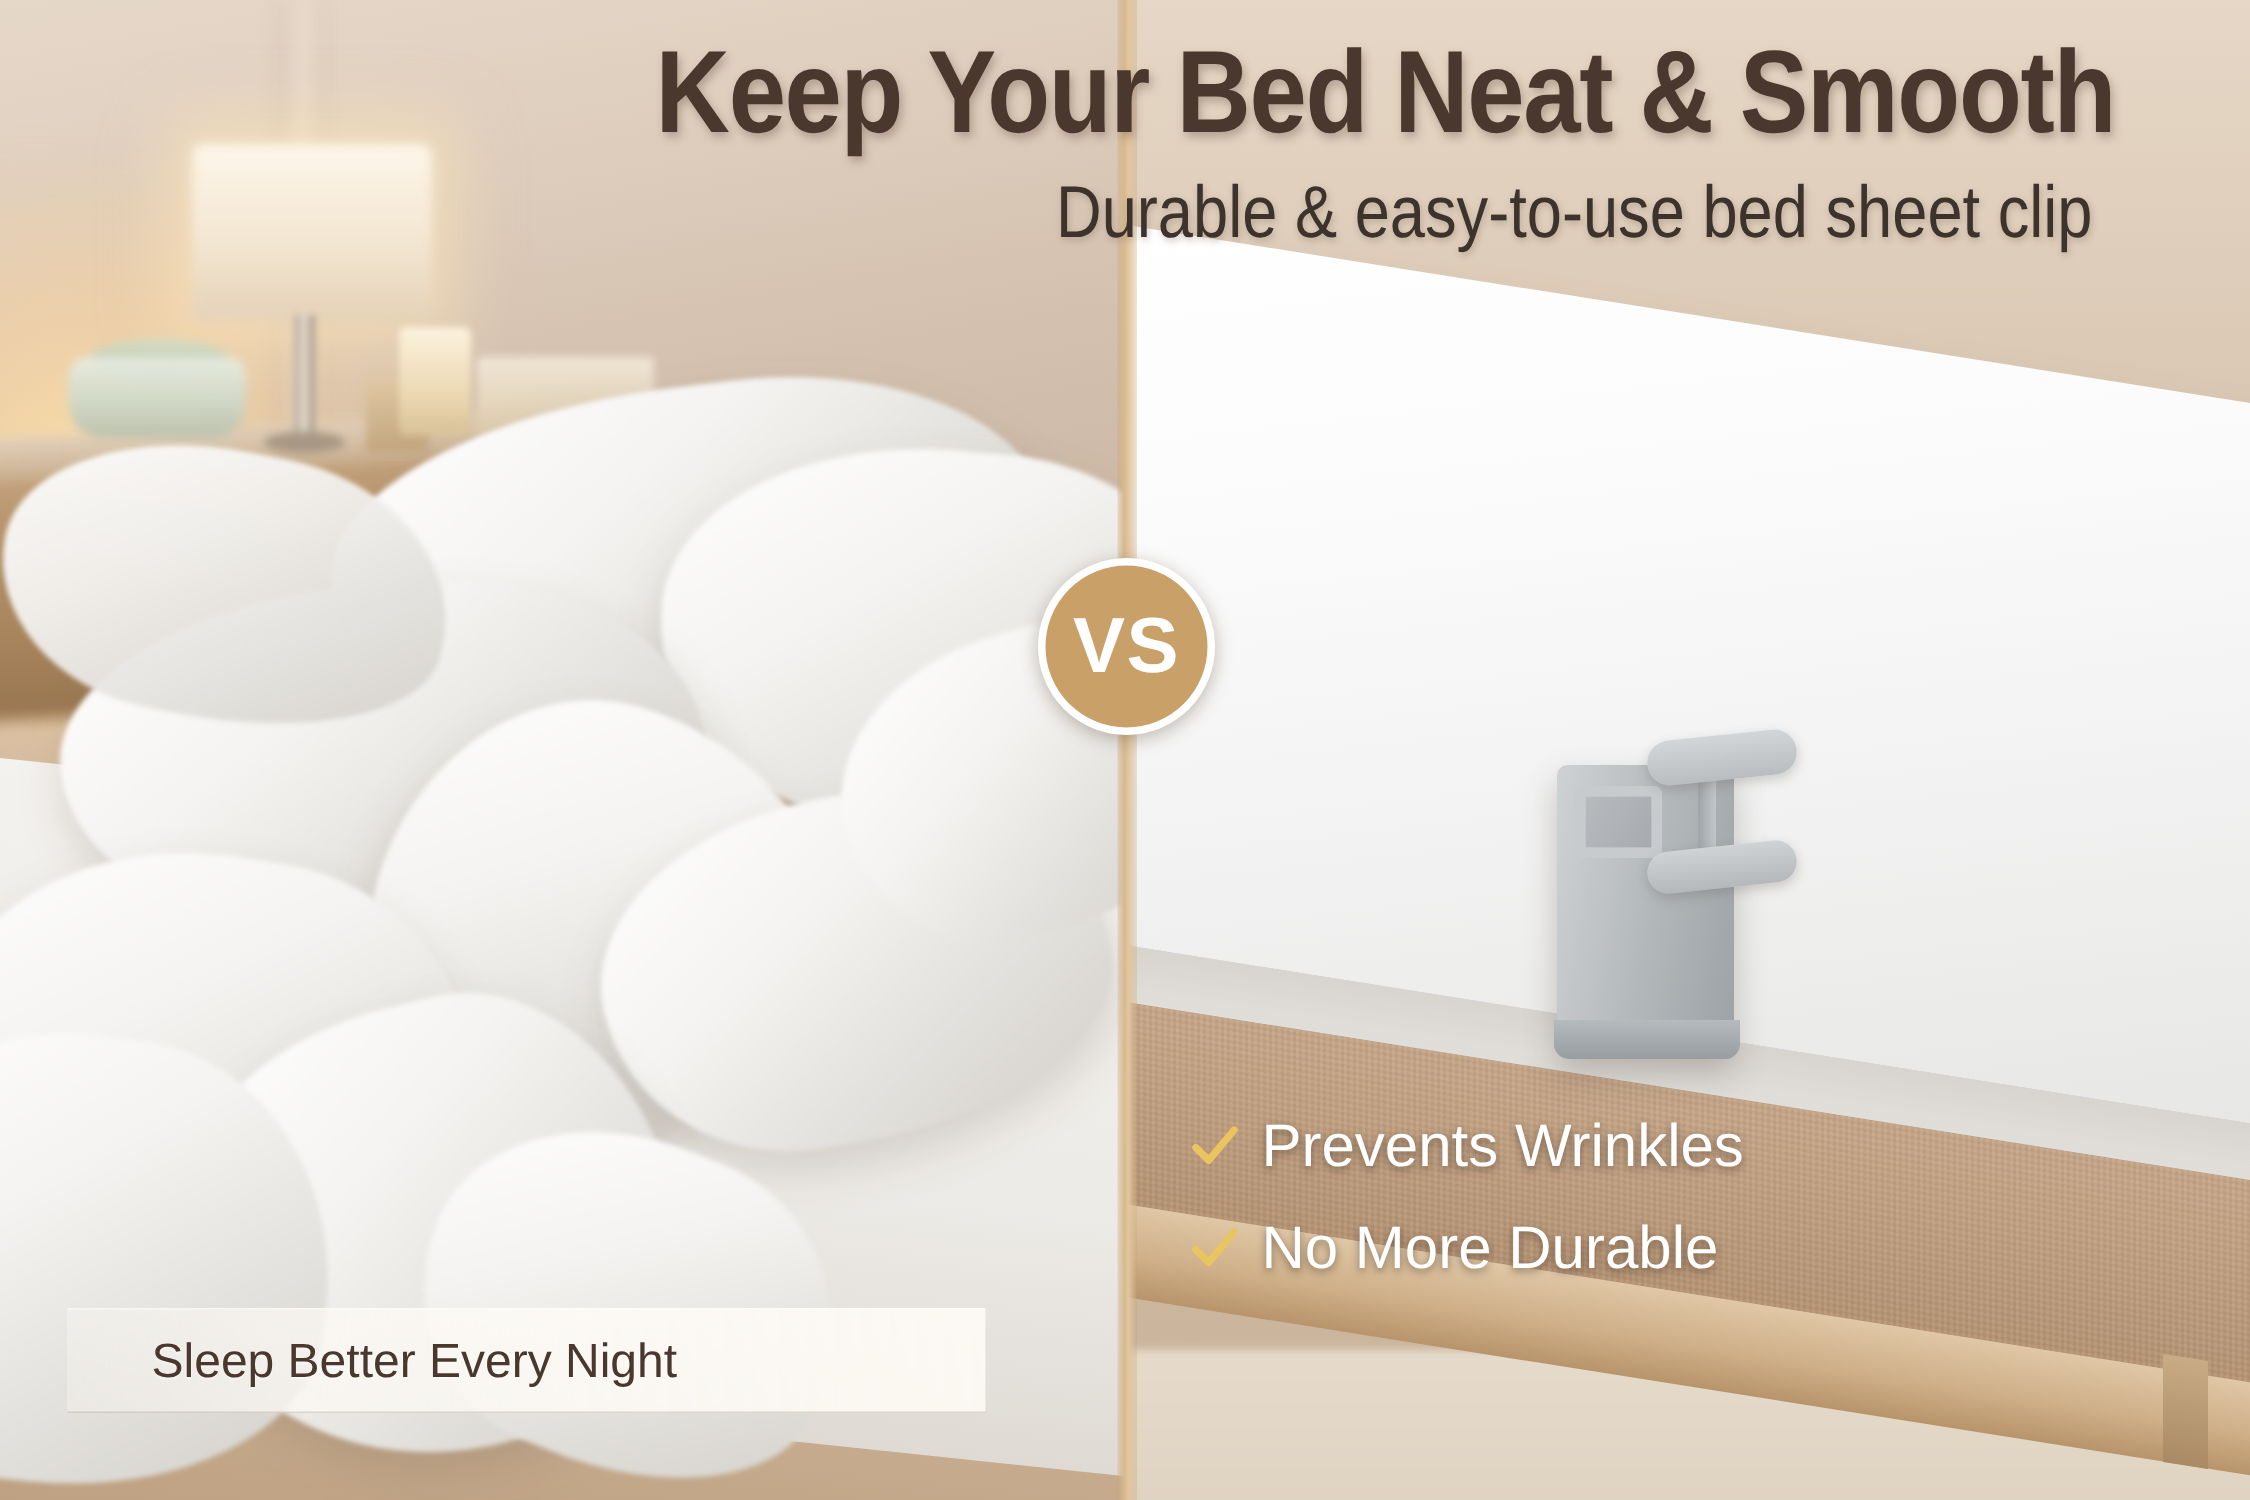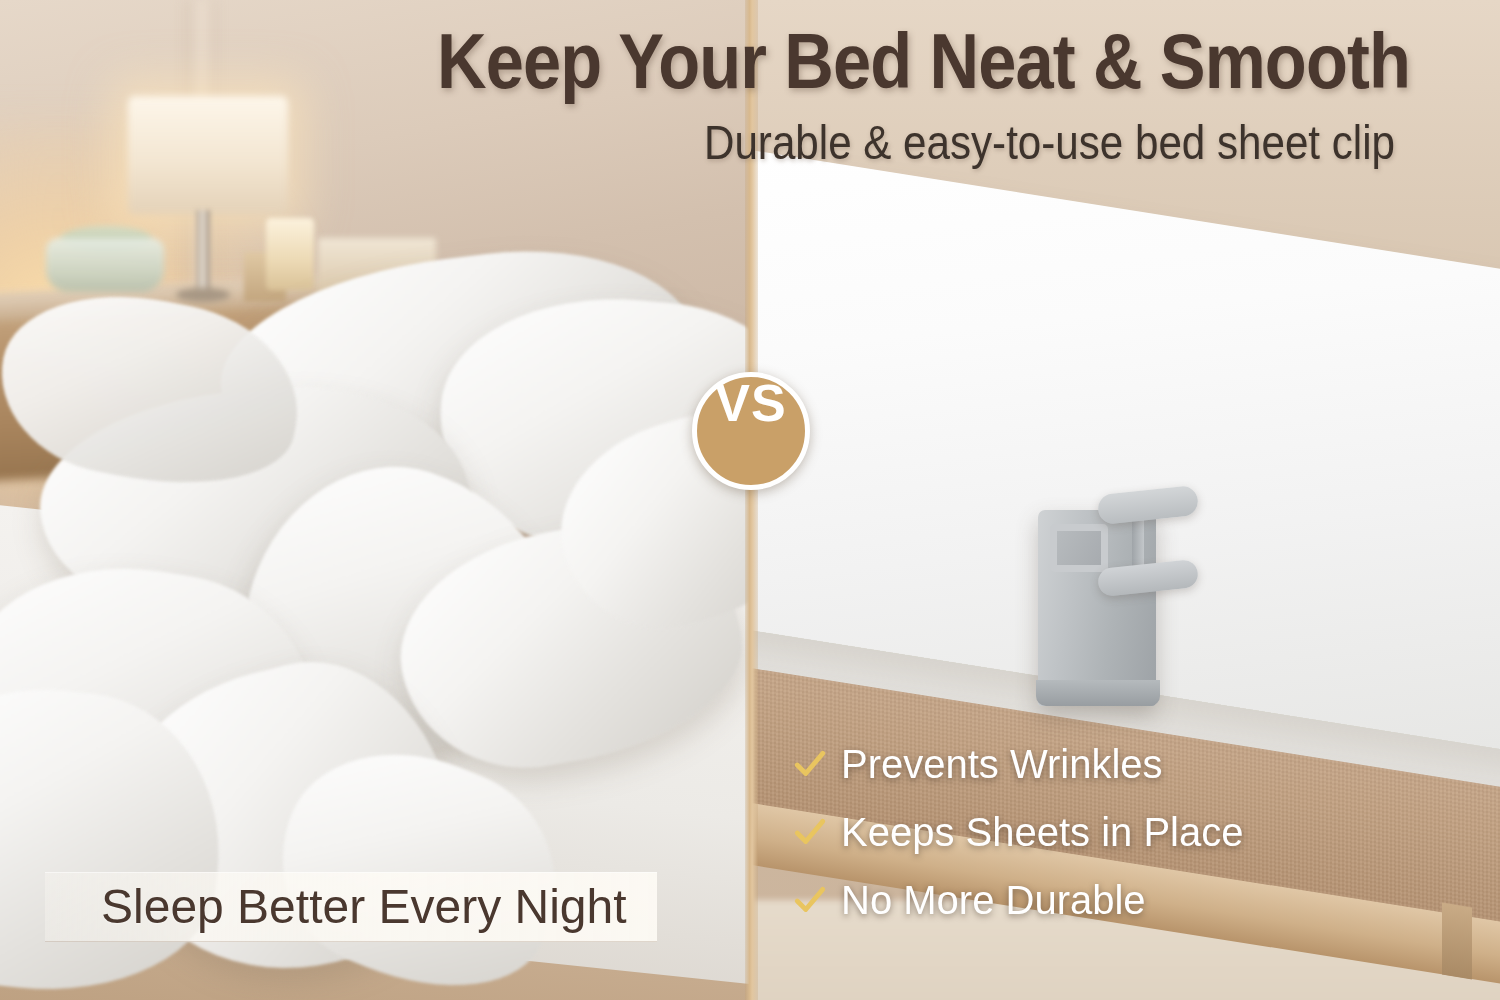--- a/index.html
+++ b/index.html
@@ -203,21 +203,21 @@
     position:absolute; left:745px; top:0; width:13px; height:1000px;
     background:linear-gradient(90deg, rgba(190,155,110,.25), #d8b98e 35%, #e2c69f 55%, rgba(190,155,110,.25));
     z-index:6;
   }
   .vs-badge {
     position:absolute; left:692px; top:372px; width:118px; height:118px;
     border-radius:50%;
     background:#c9a068;
     border:5px solid #ffffff;
     box-shadow:0 3px 12px rgba(90,70,45,.35);
-    display:flex; align-items:flex-start; justify-content:center;
+    display:flex; align-items:center; justify-content:center;
     z-index:8;
   }
   .vs-badge span {
     color:#ffffff; font-size:52px; font-weight:bold; letter-spacing:1px;
     font-family:"Liberation Sans", sans-serif; line-height:1;
   }
 
   
   .header { position:absolute; left:0; top:0; width:1500px; z-index:10; text-align:right; }
   .headline {
@@ -250,21 +250,21 @@
 
   
   .caption-banner {
     position:absolute; left:45px; top:872px; width:612px; height:70px; z-index:10;
     background:linear-gradient(90deg, rgba(255,252,246,.30) 0%, rgba(255,252,246,.62) 22%, rgba(255,252,246,.82) 55%, rgba(255,252,246,.88) 100%);
     border-top:1px solid rgba(255,255,255,.55);
     border-bottom:1px solid rgba(160,135,115,.30);
     display:flex; align-items:center;
   }
   .caption-text {
-    color:#4a382f; font-size:48px; font-weight:normal; line-height:1;
+    color:#4a382f; font-size:32px; font-weight:normal; line-height:1;
     margin-left:56px; white-space:nowrap;
     text-shadow:0 1px 2px rgba(255,255,255,.5);
   }
 </style>
 </head>
 <body>
 
 <div class="stage">
 
   <div class="panel-left">
@@ -338,23 +338,17 @@
     <div class="benefit">
       <svg class="check" viewBox="0 0 32 32">
         <path d="M4 17 L12 25 L28 6" fill="none" stroke="#e9c55f" stroke-width="4.5" stroke-linecap="round" stroke-linejoin="round"></path>
       </svg>
       <span class="benefit-text">Prevents Wrinkles</span>
     </div>
     <div class="benefit">
       <svg class="check" viewBox="0 0 32 32">
         <path d="M4 17 L12 25 L28 6" fill="none" stroke="#e9c55f" stroke-width="4.5" stroke-linecap="round" stroke-linejoin="round"></path>
       </svg>
-      <span class="benefit-text">Keeps Sheets in Place</span>
-    </div>
-    <div class="benefit">
-      <svg class="check" viewBox="0 0 32 32">
-        <path d="M4 17 L12 25 L28 6" fill="none" stroke="#e9c55f" stroke-width="4.5" stroke-linecap="round" stroke-linejoin="round"></path>
-      </svg>
       <span class="benefit-text">No More Durable</span>
     </div>
   </div>
 
 </div>
 
 </body></html>

